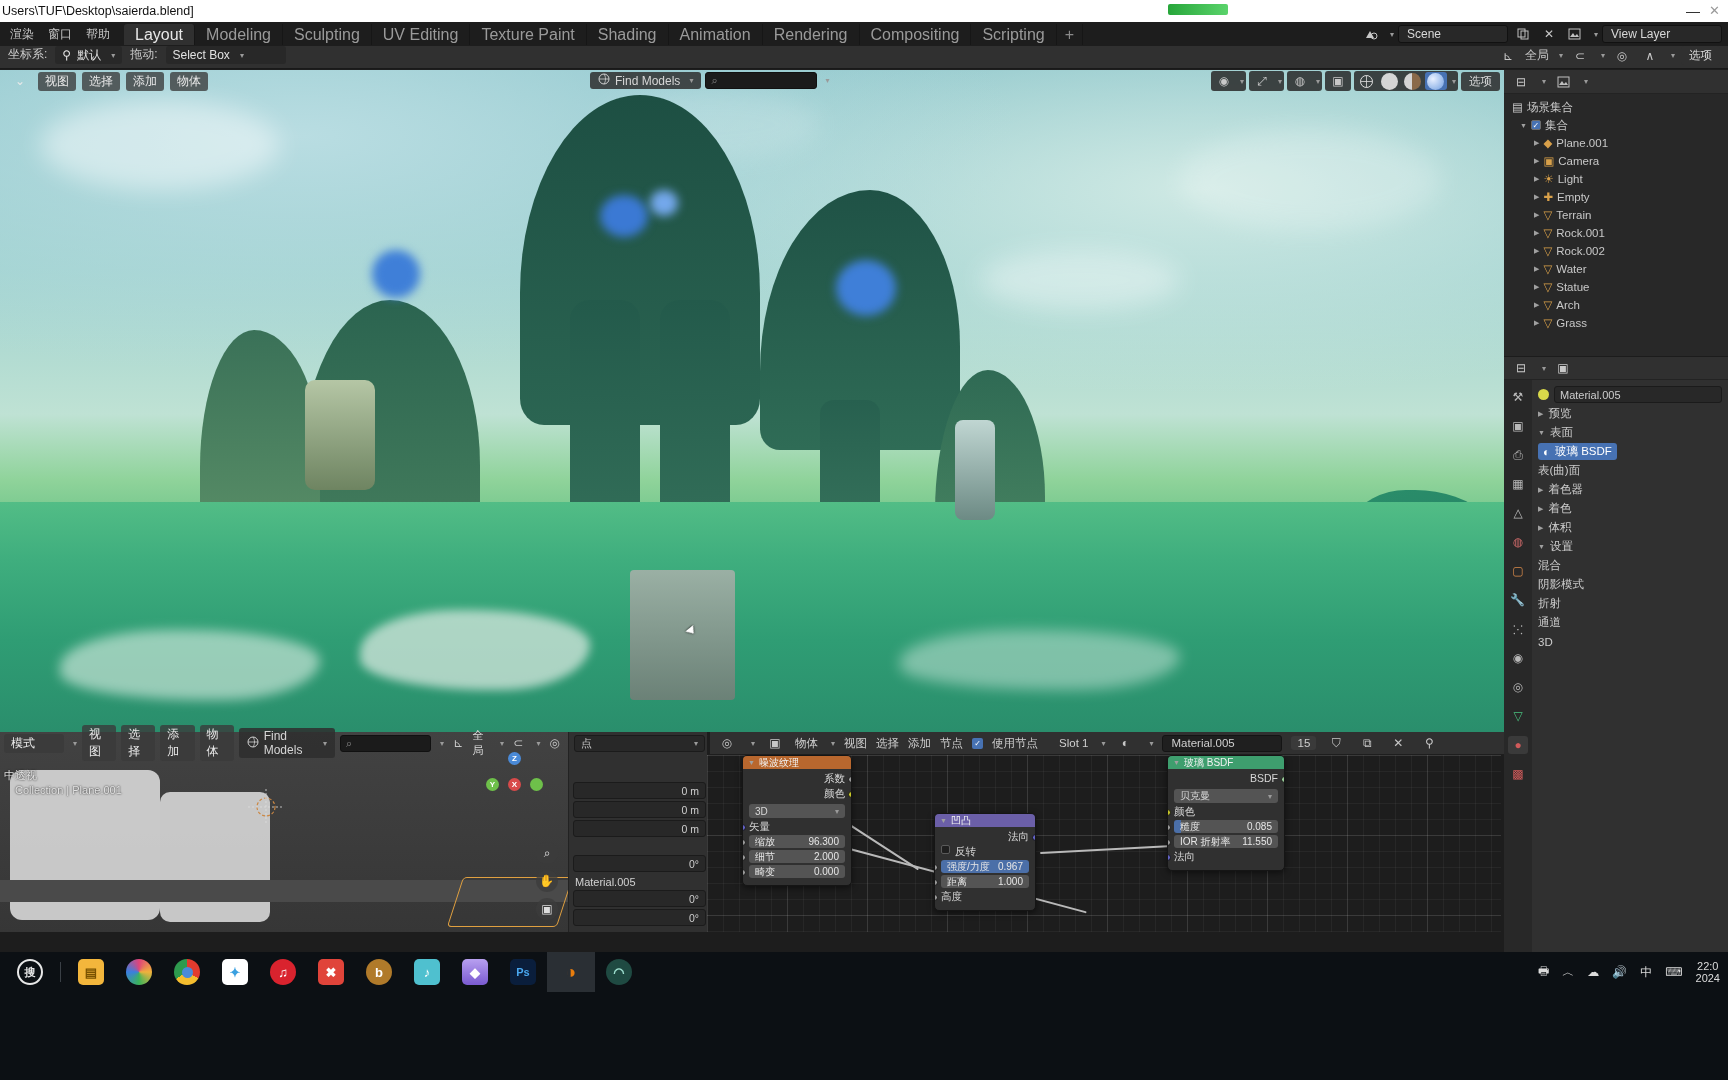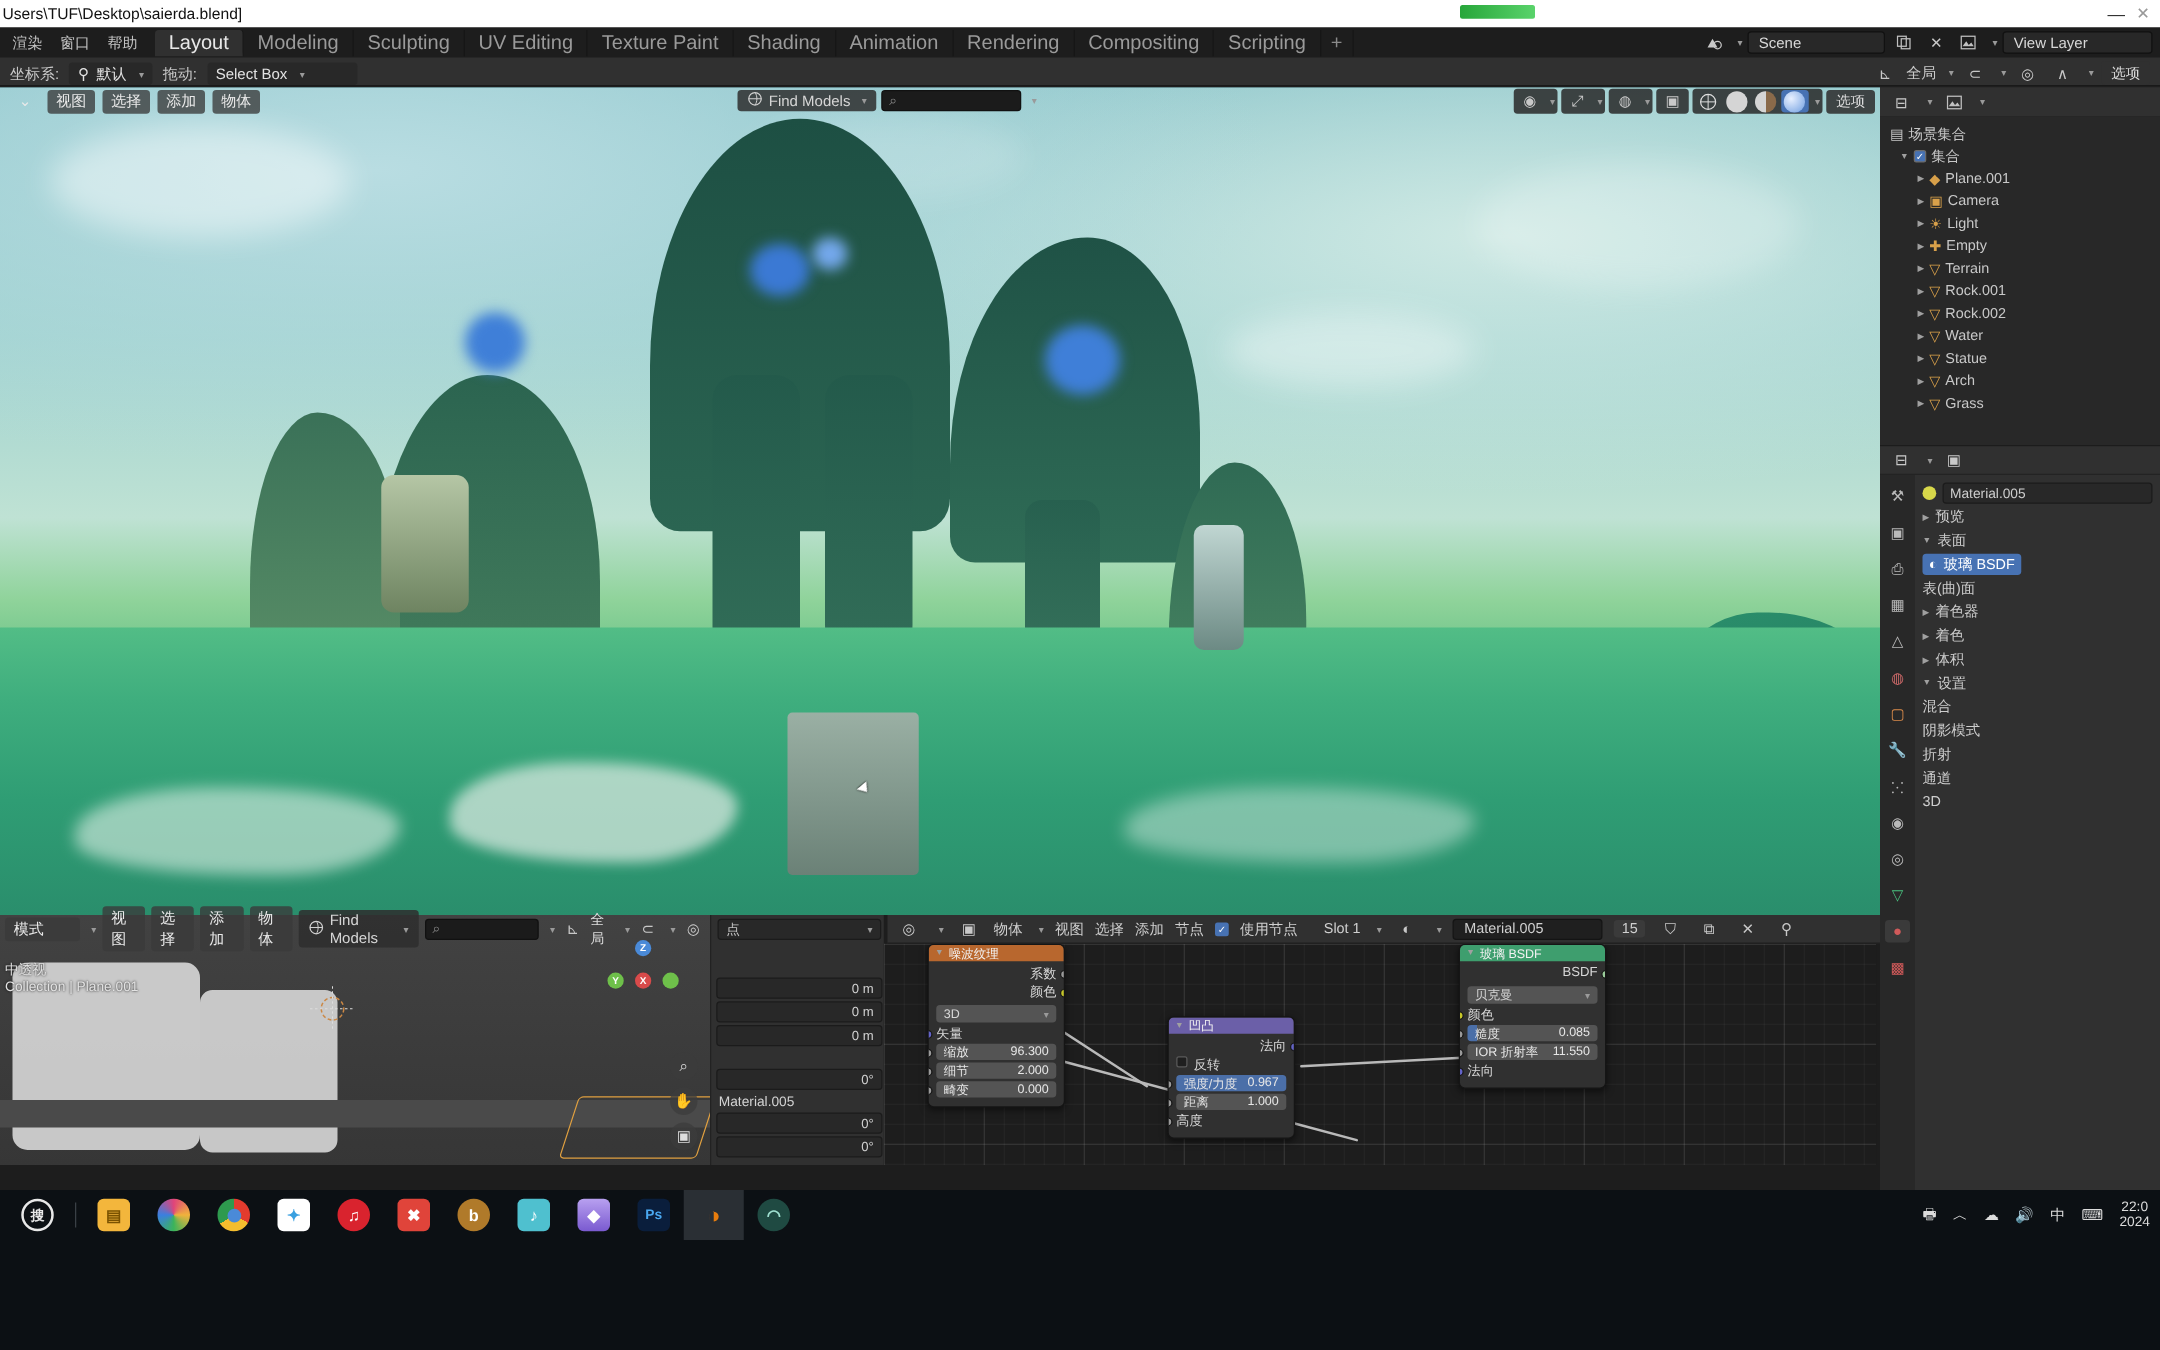--- a/index.html
+++ b/index.html
@@ -29,21 +29,21 @@
   .tb-right{position:absolute; right:0; top:0; height:24px; display:flex; align-items:center; gap:4px; padding-right:6px;}
   .icobtn{width:22px;height:18px;display:flex;align-items:center;justify-content:center;
     color:#c8c8c8; font-size:12px;}
   .scenefield{height:18px; background:#282828; border:1px solid #111; border-radius:3px;
     color:#d8d8d8; font-size:12px; display:flex; align-items:center; padding:0 8px; min-width:110px;}
   .scenefield.vl{min-width:120px;}
   .chev{font-size:8px; color:#9a9a9a; margin-left:4px;}
 
   
   .toolsettings{position:absolute; left:0; top:46px; width:1728px; height:23px;
-    background:#303030; color:#c9c9c9; font-size:12px; display:flex; align-items:flex-end;
+    background:#303030; color:#c9c9c9; font-size:12px; display:flex; align-items:flex-start;
     gap:8px; padding:0 8px; border-bottom:1px solid #191919;}
   .ts-lbl{color:#c9c9c9;}
   .drop{height:18px; background:#545454; border-radius:3px; display:flex; align-items:center;
     padding:0 7px; gap:6px; color:#e2e2e2; font-size:12px;}
   .drop.dark{background:#282828;}
   .ts-right{margin-left:auto; display:flex; align-items:center; gap:6px;}
 
   
   .viewport{position:absolute; left:0; top:70px; width:1504px; height:662px;
     background:linear-gradient(#7fbfc8,#a8d8d0); overflow:hidden;}
@@ -526,21 +526,21 @@
     <div class="gizmo">
       <div class="gz" style="left:22px;top:0px;background:#4a8ad8;color:#fff">Z</div>
       <div class="gz" style="left:0px;top:26px;background:#6ec04a;color:#fff">Y</div>
       <div class="gz" style="left:22px;top:26px;background:#d84a4a;color:#fff">X</div>
       <div class="gz" style="left:44px;top:26px;background:#6ec04a;"></div>
     </div>
     <div class="vbtn" style="top:110px">⌕</div>
     <div class="vbtn" style="top:138px">✋</div>
     <div class="vbtn" style="top:166px">▣</div>
     <span class="blv-txt" style="left:4px;top:36px">中透视</span>
-    <span class="blv-txt" style="left:4px;top:52px">Collection | Plane.001</span>
+    <span class="blv-txt" style="left:15px;top:52px">Collection | Plane.001</span>
   </div>
 
   <div class="bl-hdr">
     <span class="vp-hbtn" style="min-width:60px">模式</span>
     <span class="chev">▾</span>
     <span class="vp-hbtn">视图</span>
     <span class="vp-hbtn">选择</span>
     <span class="vp-hbtn">添加</span>
     <span class="vp-hbtn">物体</span>
     <div class="findmodels">

